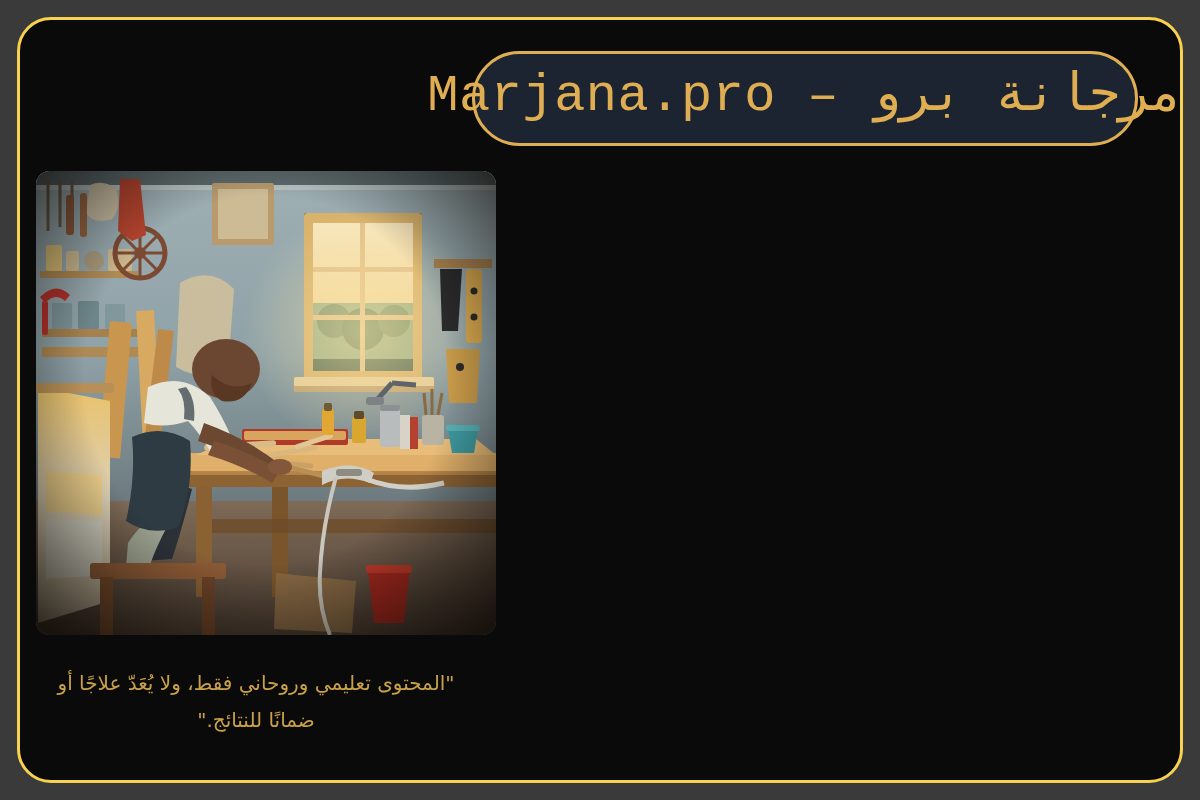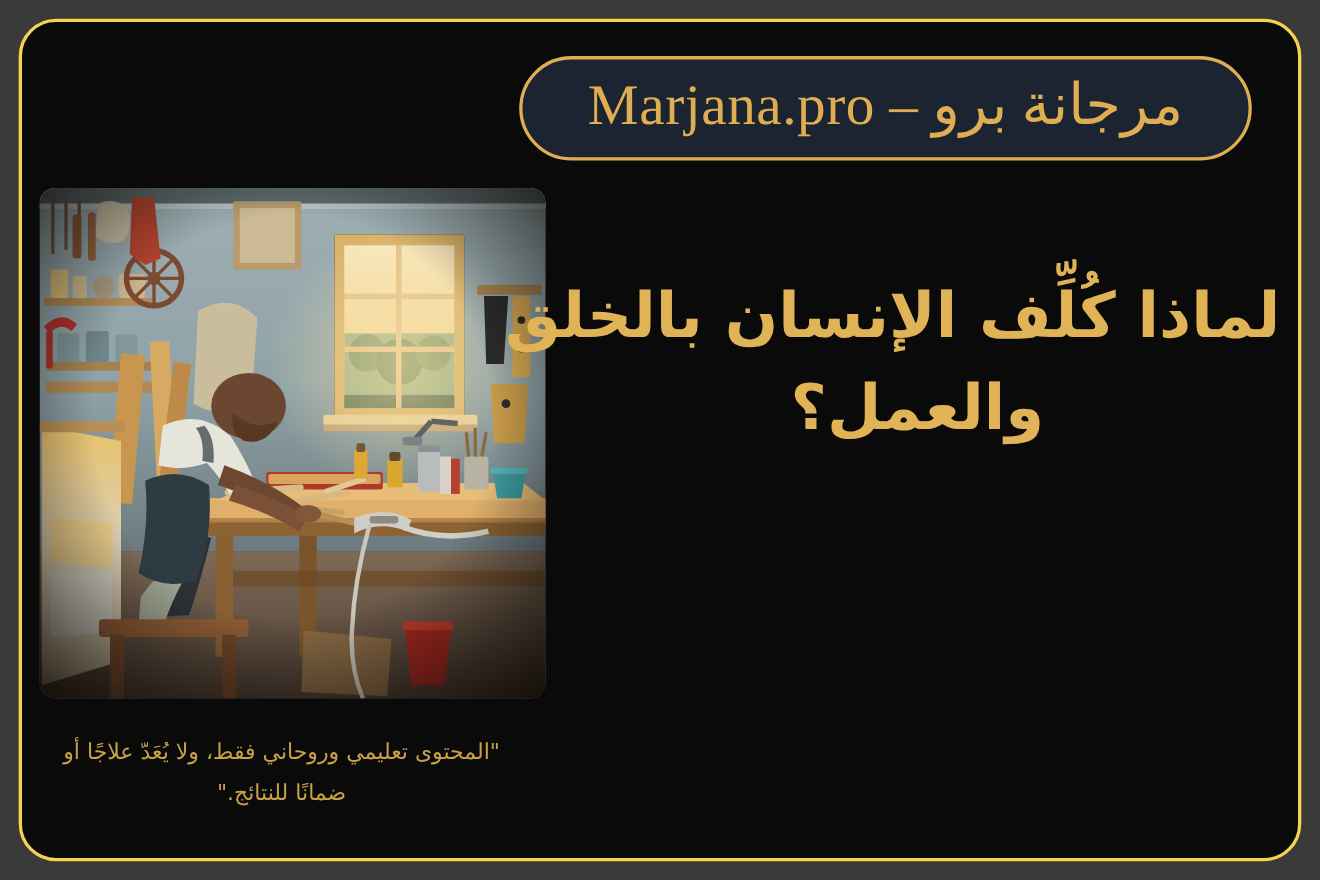--- a/index.html
+++ b/index.html
@@ -48,21 +48,21 @@
     background: #1b2430;
     border: 3px solid #dfae52;
     border-radius: 48px;
     display: flex;
     align-items: center;
     justify-content: center;
     direction: rtl;
   }
   #brand-badge .brand-text {
     color: #dfae52;
-    font-family: Liberation Serif, serif;
+    font-family: Liberation Mono, monospace;
     font-size: 52px;
     line-height: 1;
     letter-spacing: 0.5px;
     white-space: nowrap;
     padding-bottom: 4px;
   }
 
   
   #hero-photo {
     position: absolute;
@@ -320,21 +320,17 @@
         <rect x="330" y="394" width="46" height="8" rx="3" fill="#c33a2a"></rect>
 
         <path d="M240 402 l80 8 l-4 52 l-78 -4 Z" fill="#8b6a45" opacity="0.9"></path>
 
         <path d="M300 306 q-14 50 -16 96 q-2 34 10 62" stroke="#c9c6bb" stroke-width="4" fill="none"></path>
 
         <rect x="0" y="0" width="460" height="464" fill="url(#vign)"></rect>
       </svg>
     </div>
 
-    <div id="headline">
-      <div class="hl-line">لماذا كُلِّف الإنسان بالخلق</div>
-      <div class="hl-line">والعمل؟</div>
-    </div>
 
     <div id="disclaimer">"المحتوى تعليمي وروحاني فقط، ولا يُعَدّ علاجًا أو ضمانًا للنتائج."</div>
 
   </div>
 </div>
 
 </body></html>

